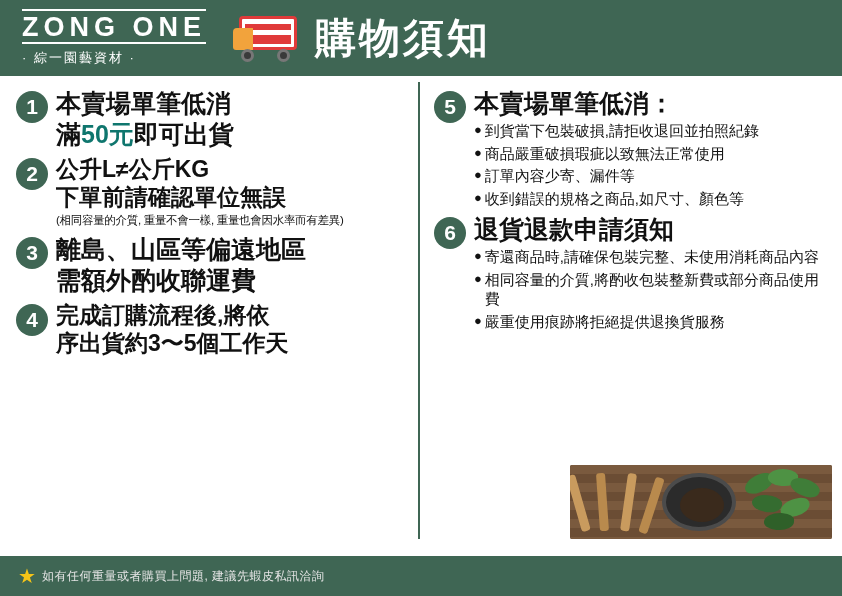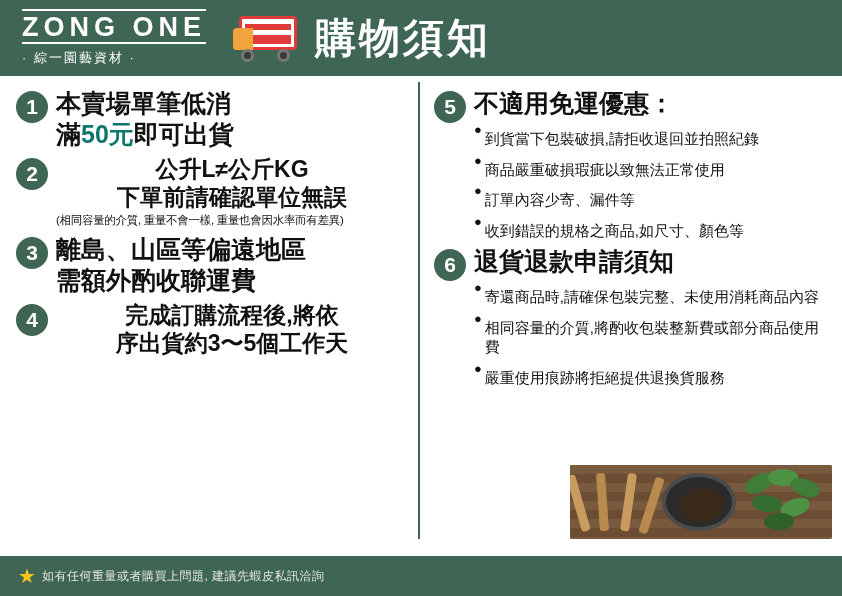--- a/index.html
+++ b/index.html
@@ -164,21 +164,21 @@
   .item-body {
     flex: 1 1 auto;
   }
   .line {
     font-size: 25px;
     font-weight: bold;
     color: #111111;
     line-height: 1.22;
     letter-spacing: 0px;
   }
-  .line.sm { font-size: 23px; text-align: center; }
+  .line.sm { font-size: 23px; }
   .note {
     font-size: 11.5px;
     color: #111111;
     line-height: 1.3;
     margin-top: 2px;
     letter-spacing: -0.3px;
   }
   .hl {
     color: #0f766e;
   }
@@ -190,21 +190,21 @@
     display: flex;
     align-items: flex-start;
     margin-top: 3px;
   }
   .bullet {
     flex: 0 0 auto;
     margin-right: 3px;
     font-size: 13px;
     line-height: 1.45;
   }
-  .sub-text { flex: 1 1 auto; margin-top: 8px; }
+  .sub-text { flex: 1 1 auto; }
 
   .rtitle {
     font-size: 25px;
     font-weight: bold;
     color: #111;
     line-height: 1.2;
   }
 
   
   .photo {
@@ -368,21 +368,21 @@
         </div>
       </div>
 
     </div>
 
     <div class="col col-right">
 
       <div class="item">
         <div class="num">5</div>
         <div class="item-body">
-          <div class="rtitle">不適用免運優惠：</div>
+          <div class="rtitle">本賣場單筆低消：</div>
           <div class="sub">
             <span class="bullet">●</span>
             <span class="sub-text">到貨當下包裝破損,請拒收退回並拍照紀錄</span>
           </div>
           <div class="sub">
             <span class="bullet">●</span>
             <span class="sub-text">商品嚴重破損瑕疵以致無法正常使用</span>
           </div>
           <div class="sub">
             <span class="bullet">●</span>

